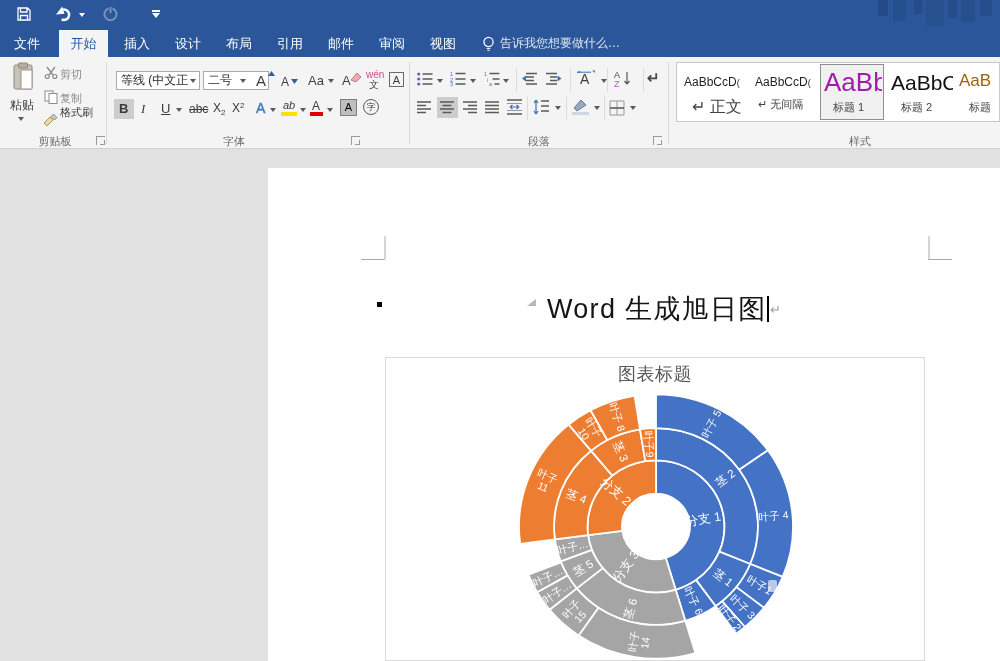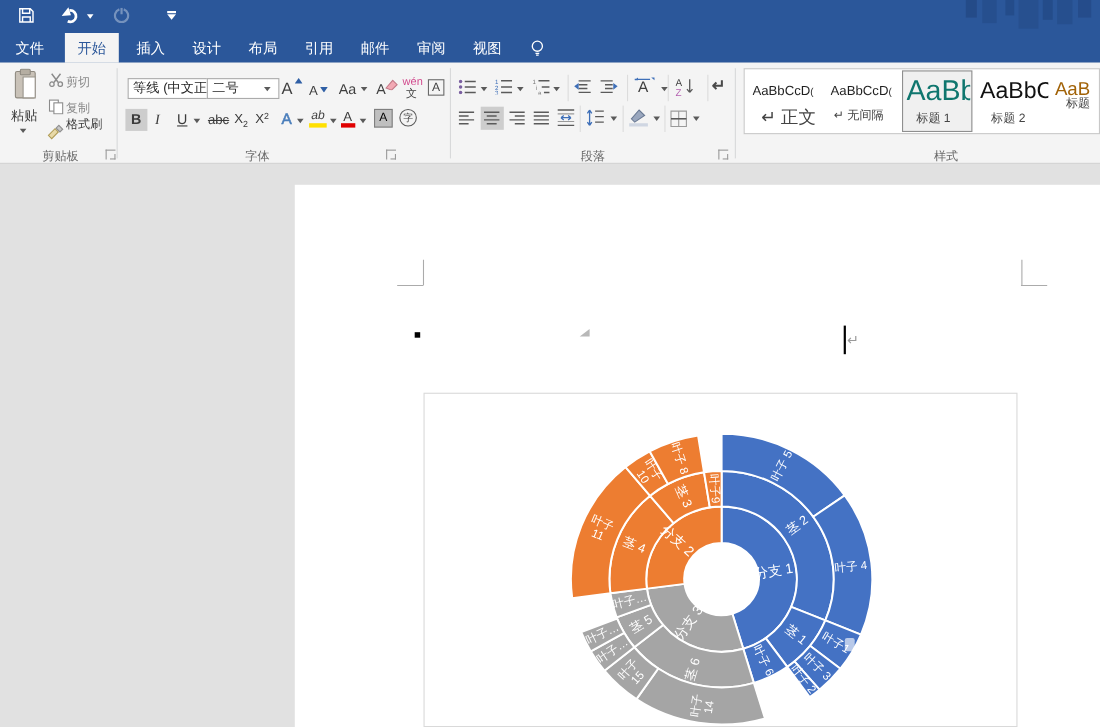--- a/index.html
+++ b/index.html
@@ -55,20 +55,21 @@
   <div class="tab" style="left:169px;width:38px">设计</div>
   <div class="tab" style="left:220px;width:38px">布局</div>
   <div class="tab" style="left:271px;width:38px">引用</div>
   <div class="tab" style="left:322px;width:38px">邮件</div>
   <div class="tab" style="left:373px;width:38px">审阅</div>
   <div class="tab" style="left:424px;width:38px">视图</div>
   <svg class="abs" style="left:482px;top:6px" width="13" height="16" viewBox="0 0 13 16">
       <circle cx="6.5" cy="6" r="4.6" stroke="#fff" fill="none" stroke-width="1.2"></circle>
       <path d="M4.8 12.5h3.4M5.3 14.2h2.4" stroke="#fff" stroke-width="1.1"></path>
     </svg>
+  <div class="tab" style="left:500px;width:160px;text-align:left;color:rgba(255,255,255,.85);font-size:12px">告诉我您想要做什么…</div>
 </div>
 <div class="abs" id="ribbon">
 
   <div class="gsep" style="left:106px"></div>
   <div class="gsep" style="left:409px"></div>
   <div class="gsep" style="left:668px"></div>
 
   <div class="glabel" style="left:20px;width:70px">剪贴板</div>
   <div class="launch" style="left:96px"></div>
 
@@ -94,21 +95,21 @@
   <svg class="abs" style="left:43px;top:56px" width="16" height="15" viewBox="0 0 16 15">
       <path d="M1 10l6-6 3 3-6 6z" fill="#e8d9a8" stroke="#b09c55"></path>
       <path d="M8 3.5l2.5-2.5 3.5 3.5-2.5 2.5z" fill="#c8c8c8" stroke="#909090"></path>
     </svg>
   <div class="btxt" style="left:60px;top:48px">格式刷</div>
 
   <div class="glabel" style="left:204px;width:60px">字体</div>
   <div class="launch" style="left:351px"></div>
   <div class="combo" style="left:116px;width:84px">等线 (中文正</div>
   <div class="dd" style="left:190px;top:22px"></div>
-  <div class="combo" style="left:188px;width:66px">二号</div>
+  <div class="combo" style="left:203px;width:66px">二号</div>
   <div class="dd" style="left:240px;top:22px"></div>
   <div class="btxt" style="left:256px;top:15px;font-size:15px;color:#3f3f3f">A</div>
   <svg class="abs" style="left:268px;top:14px" width="7" height="6">
       <path d="M3.5 0L7 5H0z" fill="#2f5fa5"></path>
     </svg>
   <div class="btxt" style="left:281px;top:18px;font-size:12px;color:#3f3f3f">A</div>
   <svg class="abs" style="left:291px;top:21px" width="7" height="6">
       <path d="M3.5 6L0 1h7z" fill="#2f5fa5"></path>
     </svg>
   <div class="btxt" style="left:308px;top:16px;font-size:13px;color:#3f3f3f">Aa</div>
@@ -228,45 +229,47 @@
     </svg>
   <div class="dd" style="left:630px;top:49px"></div>
 
   <div class="glabel" style="left:830px;width:60px">样式</div>
   <div class="abs" style="left:676px;top:5px;width:324px;height:60px;background:#fff;border:1px solid #c8c8c8"></div>
   <div class="abs" style="left:684px;top:18px;width:66px;font-size:12px;color:#1f1f1f;white-space:nowrap;overflow:hidden">AaBbCcD<span style="font-size:9px">(</span></div>
   <div class="abs" style="left:692px;top:40px;font-size:16px;color:#444">↵ 正文</div>
   <div class="abs" style="left:755px;top:18px;width:66px;font-size:12px;color:#1f1f1f;white-space:nowrap;overflow:hidden">AaBbCcD<span style="font-size:9px">(</span></div>
   <div class="abs" style="left:758px;top:40px;font-size:11px;color:#444">↵ 无间隔</div>
   <div class="abs" style="left:820px;top:7px;width:64px;height:56px;border:1px solid #8f8f8f;background:#f0f0f0"></div>
-  <div class="abs" style="left:824px;top:10px;width:58px;font-size:26px;color:#0f766e;white-space:nowrap;overflow:hidden">AaBb</div>
+  <div class="abs" style="left:824px;top:10px;width:58px;font-size:26px;color:#a21caf;white-space:nowrap;overflow:hidden">AaBb</div>
   <div class="abs" style="left:833px;top:43px;font-size:11px;color:#444">标题 1</div>
   <div class="abs" style="left:891px;top:14px;width:62px;font-size:21px;color:#111;white-space:nowrap;overflow:hidden">AaBbCc</div>
   <div class="abs" style="left:901px;top:43px;font-size:11px;color:#444">标题 2</div>
   <div class="abs" style="left:959px;top:14px;width:42px;font-size:17px;color:#a16207;white-space:nowrap;overflow:hidden">AaB</div>
-  <div class="abs" style="left:969px;top:29px;font-size:11px;color:#444">标题</div>
+  <div class="abs" style="left:969px;top:43px;font-size:11px;color:#444">标题</div>
 </div>
 <div class="abs" id="docarea">
   <div id="page"></div>
 
   <svg class="abs" style="left:361px;top:86px" width="25" height="24">
       <path d="M24 0v23M0 23.5h24" stroke="#ababab" fill="none"></path>
     </svg>
   <svg class="abs" style="left:928px;top:86px" width="25" height="24">
       <path d="M1 0v23M0 23.5h24" stroke="#ababab" fill="none"></path>
     </svg>
 
   <div class="abs" style="left:377px;top:152px;width:5px;height:5px;background:#000"></div>
   <svg class="abs" style="left:526px;top:148px" width="11" height="9">
       <path d="M1 8L10 1v7z" fill="#b8b8b8"></path>
     </svg>
+  <div class="abs" style="left:547px;top:141px;width:280px;font-size:27px;letter-spacing:1.3px;color:#151515;white-space:nowrap">Word 生成旭日图</div>
   <div class="abs" style="left:767px;top:146px;width:1.5px;height:26px;background:#000"></div>
   <div class="abs" style="left:770px;top:152px;font-size:13px;color:#9a9a9a">↵</div>
 
   <div class="abs" style="left:385px;top:207px;width:540px;height:304px;background:#fff;border:1px solid #d9d9d9"></div>
+  <div class="abs" style="left:385px;top:212px;width:540px;text-align:center;font-size:18px;letter-spacing:0.5px;color:#595959">图表标题</div>
   <svg class="abs" style="left:385px;top:207px" width="540" height="304" viewBox="385 357 540 304">
 <path d="M656.0 460.4A68.5 66.1 0 0 1 675.7 589.8L665.8 557.9A34.0 32.8 0 0 0 656.0 493.7Z" fill="#4472c4" stroke="#fff" stroke-width="1.8" stroke-linejoin="round"></path>
 <path d="M675.7 589.8A68.5 66.1 0 0 1 588.1 535.1L622.3 530.8A34.0 32.8 0 0 0 665.8 557.9Z" fill="#a5a5a5" stroke="#fff" stroke-width="1.8" stroke-linejoin="round"></path>
 <path d="M588.1 535.1A68.5 66.1 0 0 1 656.0 460.4L656.0 493.7A34.0 32.8 0 0 0 622.3 530.8Z" fill="#ed7d31" stroke="#fff" stroke-width="1.8" stroke-linejoin="round"></path>
 <path d="M656.0 428.1A102.0 98.4 0 0 1 750.3 564.0L719.3 551.7A68.5 66.1 0 0 0 656.0 460.4Z" fill="#4472c4" stroke="#fff" stroke-width="1.8" stroke-linejoin="round"></path>
 <path d="M750.3 564.0A102.0 98.4 0 0 1 715.7 606.3L696.1 580.1A68.5 66.1 0 0 0 719.3 551.7Z" fill="#4472c4" stroke="#fff" stroke-width="1.8" stroke-linejoin="round"></path>
 <path d="M715.7 606.3A102.0 98.4 0 0 1 685.3 620.8L675.7 589.8A68.5 66.1 0 0 0 696.1 580.1Z" fill="#4472c4" stroke="#fff" stroke-width="1.8" stroke-linejoin="round"></path>
 <path d="M685.3 620.8A102.0 98.4 0 0 1 576.7 588.4L602.8 568.1A68.5 66.1 0 0 0 675.7 589.8Z" fill="#a5a5a5" stroke="#fff" stroke-width="1.8" stroke-linejoin="round"></path>
 <path d="M576.7 588.4A102.0 98.4 0 0 1 560.6 561.3L591.9 549.9A68.5 66.1 0 0 0 602.8 568.1Z" fill="#a5a5a5" stroke="#fff" stroke-width="1.8" stroke-linejoin="round"></path>
 <path d="M560.6 561.3A102.0 98.4 0 0 1 554.9 539.3L588.1 535.1A68.5 66.1 0 0 0 591.9 549.9Z" fill="#a5a5a5" stroke="#fff" stroke-width="1.8" stroke-linejoin="round"></path>

